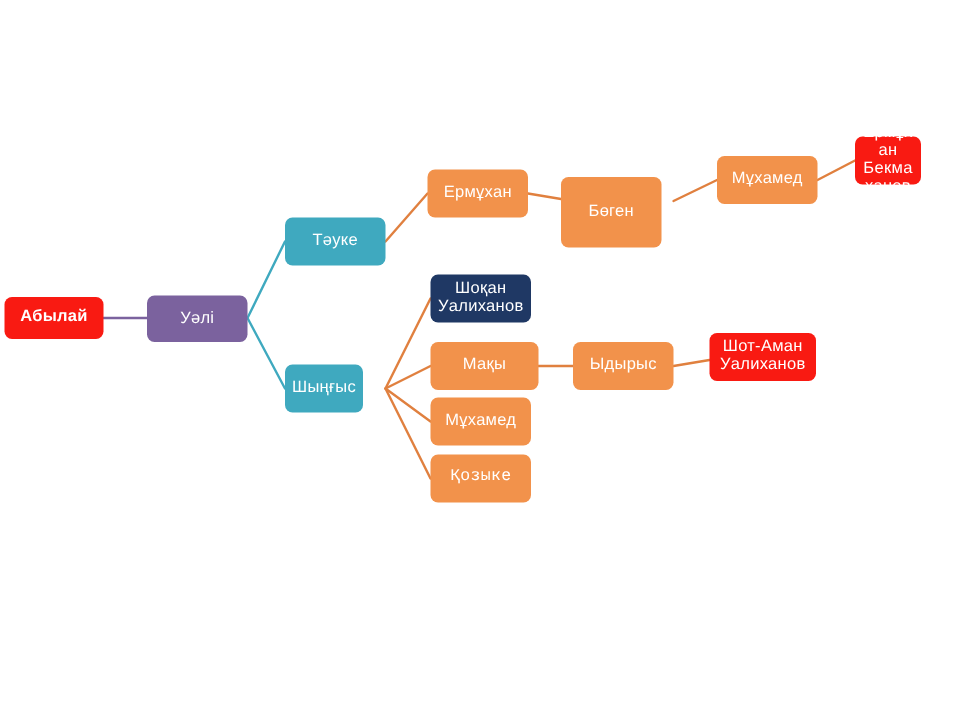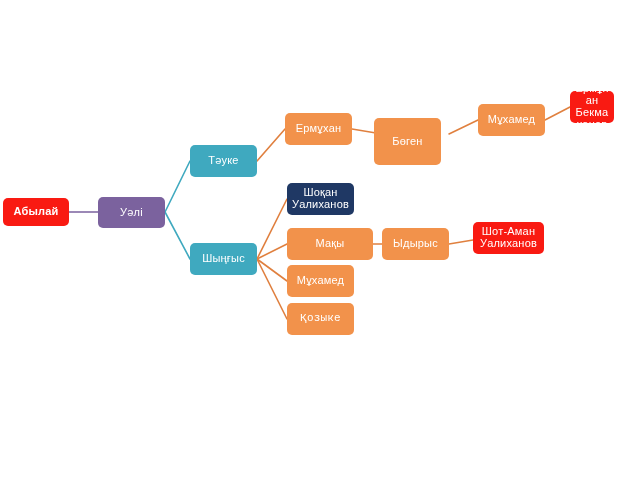--- a/index.html
+++ b/index.html
@@ -78,39 +78,39 @@
   <div id="node-layer">
       <div class="node" style="left: 3px; top: 198px; width: 66px; height: 28px; background: rgb(249, 26, 18); font-size: 11px; font-weight: bold;">
         <span class="node-label">Абылай</span>
       </div>
       <div class="node" style="left: 98px; top: 197px; width: 67px; height: 31px; background: rgb(123, 98, 158); font-size: 11px;">
         <span class="node-label">Уәлі</span>
       </div>
       <div class="node" style="left: 190px; top: 145px; width: 67px; height: 32px; background: rgb(63, 169, 191); font-size: 11px;">
         <span class="node-label">Тәуке</span>
       </div>
-      <div class="node" style="left: 190px; top: 243px; width: 67px; height: 32px; background: rgb(63, 169, 191); font-size: 11px;">
+      <div class="node" style="left: 190px; top: 243px; width: 52px; height: 32px; background: rgb(63, 169, 191); font-size: 11px;">
         <span class="node-label">Шыңғыс</span>
       </div>
       <div class="node" style="left: 285px; top: 113px; width: 67px; height: 32px; background: rgb(242, 146, 75); font-size: 11px;">
         <span class="node-label">Ермұхан</span>
       </div>
       <div class="node" style="left: 374px; top: 118px; width: 67px; height: 47px; background: rgb(242, 146, 75); font-size: 11px;">
         <span class="node-label">Бөген</span>
       </div>
       <div class="node" style="left: 478px; top: 104px; width: 67px; height: 32px; background: rgb(242, 146, 75); font-size: 11px;">
         <span class="node-label">Мұхамед</span>
       </div>
       <div class="node" style="left: 570px; top: 91px; width: 44px; height: 32px; background: rgb(249, 26, 18); font-size: 11px;">
         <span class="node-label">Ермұхан Бекмаханов</span>
       </div>
       <div class="node" style="left: 287px; top: 183px; width: 67px; height: 32px; background: rgb(31, 56, 100); font-size: 11px;">
         <span class="node-label">Шоқан Уалиханов</span>
       </div>
-      <div class="node" style="left: 287px; top: 228px; width: 86px; height: 32px; background: rgb(242, 146, 75); font-size: 11px;">
+      <div class="node" style="left: 287px; top: 228px; width: 72px; height: 32px; background: rgb(242, 146, 75); font-size: 11px;">
         <span class="node-label">Мақы</span>
       </div>
       <div class="node" style="left: 287px; top: 265px; width: 67px; height: 32px; background: rgb(242, 146, 75); font-size: 11px;">
         <span class="node-label">Мұхамед</span>
       </div>
       <div class="node" style="left: 287px; top: 303px; width: 67px; height: 32px; background: rgb(242, 146, 75); font-size: 11px; font-family: Liberation Mono, monospace;">
         <span class="node-label">Қозыке</span>
       </div>
       <div class="node" style="left: 382px; top: 228px; width: 67px; height: 32px; background: rgb(242, 146, 75); font-size: 11px;">
         <span class="node-label">Ыдырыс</span>

